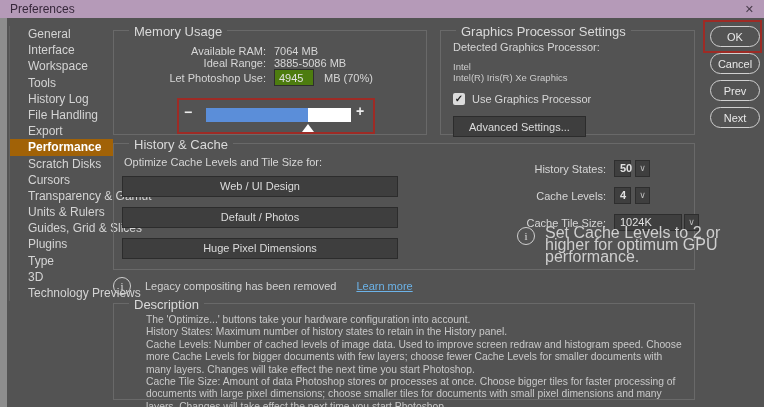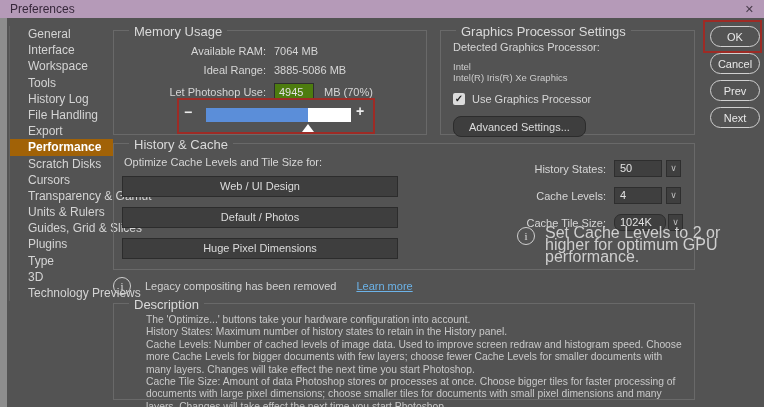--- a/index.html
+++ b/index.html
@@ -23,21 +23,21 @@
   .side-item { height:16.2px; line-height:16.2px; font-size:12px; padding-left:18px; color:#d4d4d4; cursor:pointer; white-space:nowrap; }
   .side-item.selected { background:#a16207; color:#ffffff;font-weight:bold; }
   
   .panel { position:absolute; border:1px solid #696969; }
   .legend {
     position:absolute; top:-7px; left:15px; background:#535353;
     padding:0 5px; font-size:13px; color:#dadada; white-space:nowrap;
   }
   
   .panel-memory { left:113px; top:30px; width:314px; height:105px; }
-  .mem-row { display:flex; align-items:center; margin-top:7px; }
+  .mem-row { display:flex; align-items:center; }
   .mem-row:first-of-type { margin-top:14px; }
   .mem-label { flex:0 0 152px; text-align:right; margin-right:8px; color:#d6d6d6; }
   .mem-value { color:#d6d6d6; }
   .mem-input {
     width:40px; height:17px; background:#4d7c0f; border:1px solid #2e2e2e;
     color:#e2e2e2; font-size:11px; font-family:"Liberation Sans",sans-serif; padding:0 4px;
   }
   .mem-suffix { margin-left:10px; }
   .minus-btn,.plus-btn { position:absolute; color:#ececec; font-size:14px; font-weight:bold; cursor:pointer; }
   .minus-btn { left:70px; top:73px; }
@@ -62,34 +62,34 @@
   .gp-check-row { margin-top:10px; display:flex; align-items:center; cursor:pointer; }
   .checkbox {
     width:12px; height:12px; background:#dcdcdc; border-radius:2px; margin-right:7px;
     display:flex; align-items:center; justify-content:center;
     font-size:10px; color:#1d1d1d; font-weight:bold; line-height:12px;
   }
   .btn-dark {
     background:#3e3e3e; border:1px solid #2c2c2c; color:#dcdcdc;
     font-size:11px; font-family:"Liberation Sans",sans-serif; cursor:pointer;
   }
-  .gp-advanced { margin-top:11px; height:21px; padding:0 15px;border-radius:8px; }
+  .gp-advanced { margin-top:11px; height:21px; padding:0 15px; }
   
   .panel-history { left:113px; top:143px; width:582px; height:127px; }
   .hc-optimize { position:absolute; left:10px; top:12px; color:#d6d6d6; }
   .hc-preset { position:absolute; left:8px; width:276px; height:21px; line-height:19px; text-align:center; }
   .hc-preset.p0 { top:32px; } .hc-preset.p1 { top:63px; } .hc-preset.p2 { top:94px; }
   .hc-rows { position:absolute; left:352px; top:16px; }
   .hc-row { display:flex; align-items:center; margin-bottom:10px; }
   .hc-label { flex:0 0 140px; text-align:right; margin-right:8px; }
   .dd-value {
     height:17px; background:#3f3f3f; border:1px solid #2e2e2e; color:#e2e2e2;
     padding:0 5px; line-height:15px; cursor:pointer;
   }
-  .dd-value.w30 { width:48px; } .dd-value.w46 { width:52px;border-radius:7px; }
+  .dd-value.w30 { width:17px;font-weight:bold; } .dd-value.w46 { width:68px; }
   .dd-chevron {
     width:15px; height:17px; background:#3f3f3f; border:1px solid #2e2e2e;
     color:#bcbcbc; font-size:9px; text-align:center; line-height:15px;
     margin-left:4px; cursor:pointer;
   }
   .dd-chevron.tight { margin-left:2px; }
   .info-circle {
     width:18px; height:18px; border:1.5px solid #cfcfcf; border-radius:50%;
     color:#dedede; font-size:11px; display:flex; align-items:center; justify-content:center;
     font-family:"Liberation Serif", serif; flex:0 0 18px;

